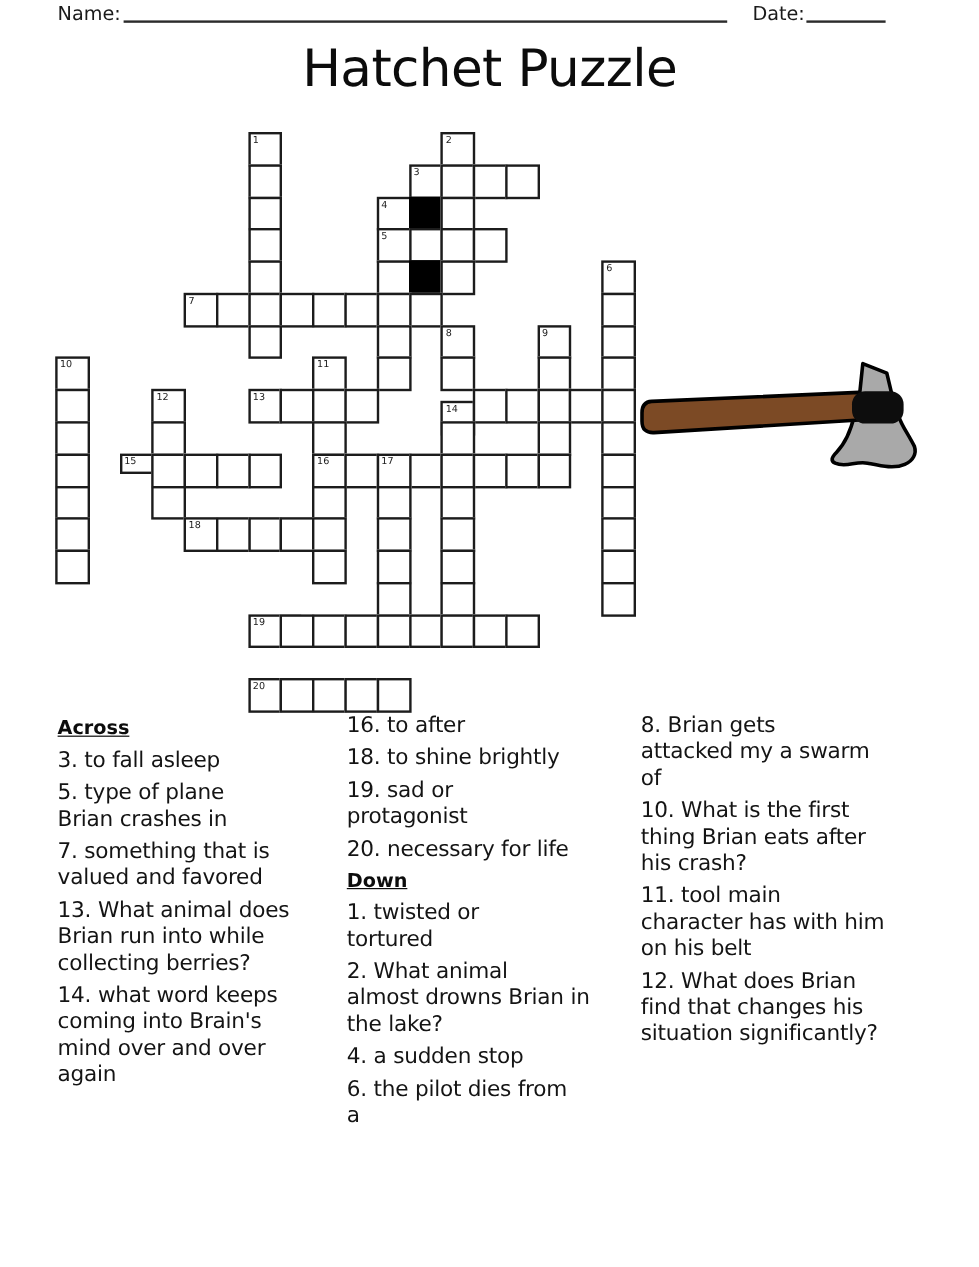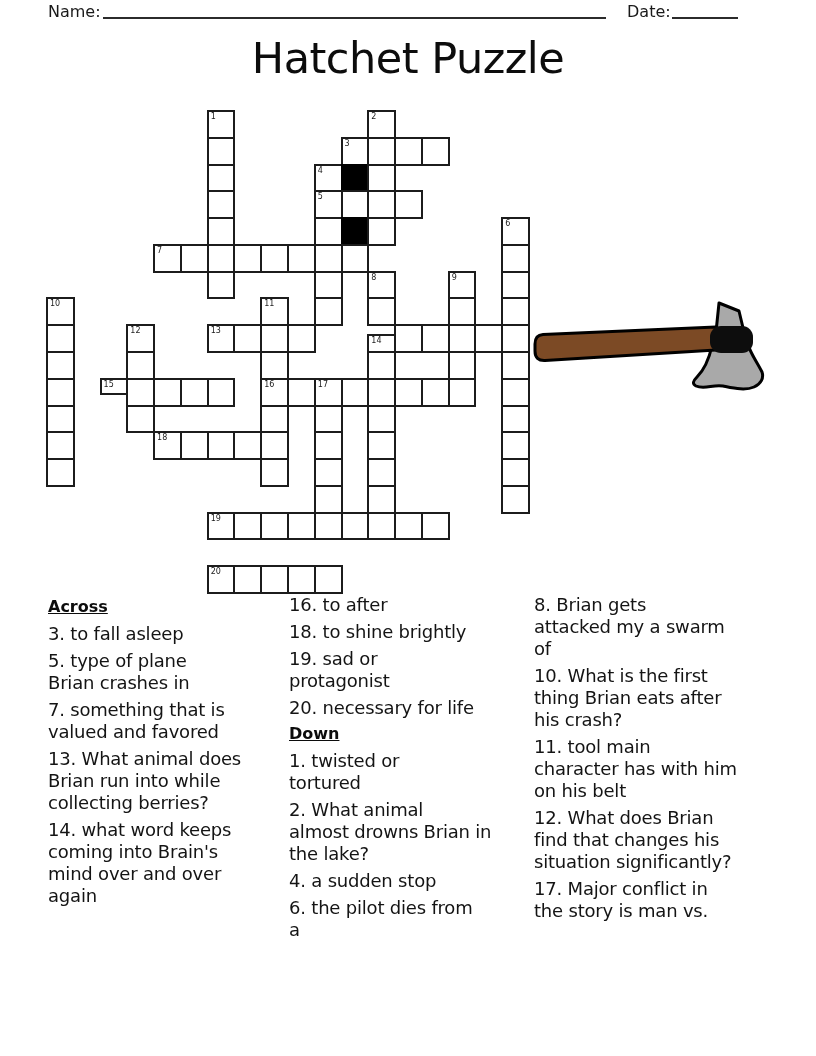--- a/index.html
+++ b/index.html
@@ -249,17 +249,15 @@
 of</span></p>
       <p class="clue"><span class="clue-num">10. </span><span class="clue-text">What is the first
 thing Brian eats after
 his crash?</span></p>
       <p class="clue"><span class="clue-num">11. </span><span class="clue-text">tool main
 character has with him
 on his belt</span></p>
       <p class="clue"><span class="clue-num">12. </span><span class="clue-text">What does Brian
 find that changes his
 situation significantly?</span></p>
-      <p class="clue"><span class="clue-num">17. </span><span class="clue-text">Major conflict in
-the story is man vs.</span></p>
     </div>
 
 </div>
 
 </body></html>

